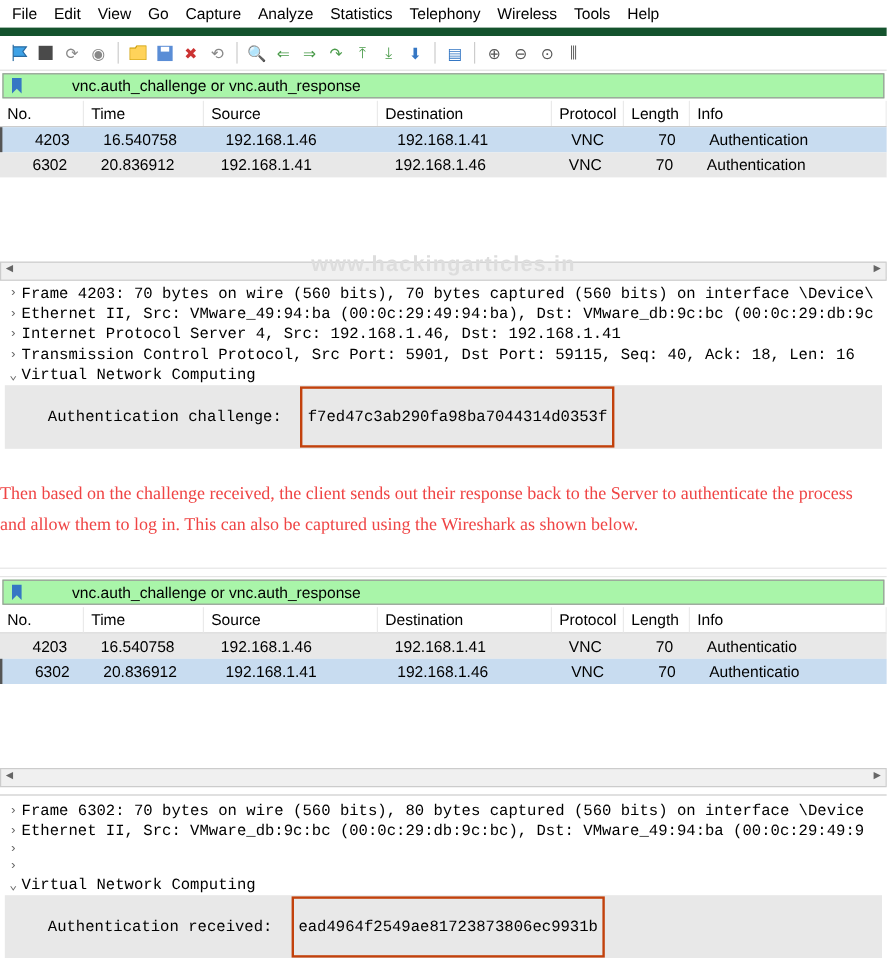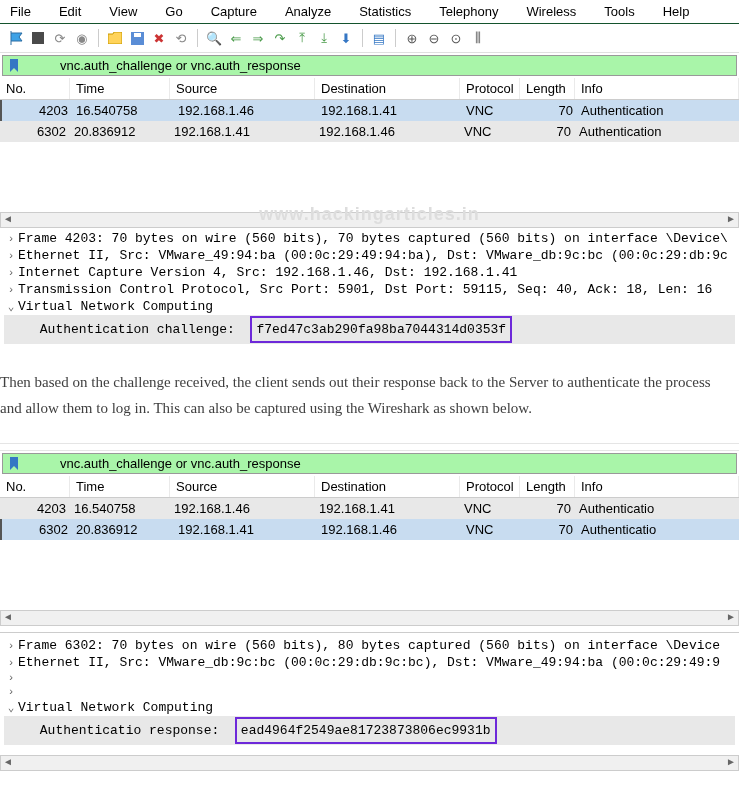--- a/index.html
+++ b/index.html
@@ -5,23 +5,23 @@
   * { box-sizing: border-box; margin: 0; padding: 0; }
   body {
     font-family: -apple-system, BlinkMacSystemFont, "Segoe UI", Arial, sans-serif;
     font-size: 13px;
     background: #fff;
     color: #000;
     width: 739px;
   }
   .menu-bar {
     display: flex;
-    gap: 28px;
+    gap: 14px;
     padding: 4px 10px;
-    border-bottom: 1px solid #14532d;
+    border-bottom: 7px solid #14532d;
     font-size: 13px;
   }
   .menu-bar span { cursor: default; }
   .toolbar {
     display: flex;
     align-items: center;
     gap: 2px;
     padding: 4px 6px;
     border-bottom: 1px solid #e0e0e0;
   }
@@ -64,21 +64,21 @@
   .packet-header {
     background: #fff;
     border-bottom: 1px solid #ccc;
   }
   .packet-header div {
     padding: 3px 6px;
     border-right: 1px solid #eaeaea;
     font-weight: normal;
   }
   .packet-row div {
-    padding: 3px 4px;
+    padding: 3px 14px;
     white-space: nowrap;
     overflow: hidden;
   }
   .packet-row { background: #e8e8e8; }
   .packet-row.selected { background: #c8dcf0; }
   .blank-area {
     height: 70px;
     background: #fff;
   }
   .watermark {
@@ -129,28 +129,28 @@
   .tree-indent {
     display: inline-block;
     width: 28px;
   }
   .hl-selected {
     background: #e8e8e8;
     display: inline-block;
     width: 100%;
   }
   .red-box {
-    border: 2px solid #6d28d9;
-    padding: 4px 4px;
+    border: 2px solid #c2410c;
+    padding: 16px 4px;
     display: inline-block;
   }
   .article-text {
     font-family: Georgia, "Times New Roman", serif;
     font-size: 15px;
-    color: #404040;
+    color: #ef4444;
     padding: 22px 12px 22px 0;
     line-height: 1.7;
   }
   .val-selected {
     background: #c8dcf0;
     padding: 0 2px;
   }
   .pane-gap { height: 6px; }
 </style>
 </head>
@@ -262,21 +262,21 @@
     <div class="tree-line">
         <span class="tree-toggle">›</span>
         <span>Frame 4203: 70 bytes on wire (560 bits), 70 bytes captured (560 bits) on interface \Device\</span>
       </div>
     <div class="tree-line">
         <span class="tree-toggle">›</span>
         <span>Ethernet II, Src: VMware_49:94:ba (00:0c:29:49:94:ba), Dst: VMware_db:9c:bc (00:0c:29:db:9c</span>
       </div>
     <div class="tree-line">
         <span class="tree-toggle">›</span>
-        <span>Internet Capture Version 4, Src: 192.168.1.46, Dst: 192.168.1.41</span>
+        <span>Internet Protocol Server 4, Src: 192.168.1.46, Dst: 192.168.1.41</span>
       </div>
     <div class="tree-line">
         <span class="tree-toggle">›</span>
         <span>Transmission Control Protocol, Src Port: 5901, Dst Port: 59115, Seq: 40, Ack: 18, Len: 16</span>
       </div>
     <div class="tree-line">
         <span class="tree-toggle">⌄</span>
         <span>Virtual Network Computing</span>
       </div>
     <div class="tree-line hl-selected">
@@ -349,20 +349,20 @@
       </div>
     <div class="tree-line">
         <span class="tree-toggle">›</span>
       </div>
     <div class="tree-line">
         <span class="tree-toggle">⌄</span>
         <span>Virtual Network Computing</span>
       </div>
     <div class="tree-line hl-selected">
       <span class="tree-indent"></span>
-      <span>Authenticatio response:</span>&nbsp;
+      <span>Authentication received:</span>&nbsp;
       <span class="red-box">ead4964f2549ae81723873806ec9931b</span>
     </div>
   </div>
 
   <div class="pane-gap"></div>
   <div class="scroll-bar-h"></div>
 </div>
 
 </body></html>

